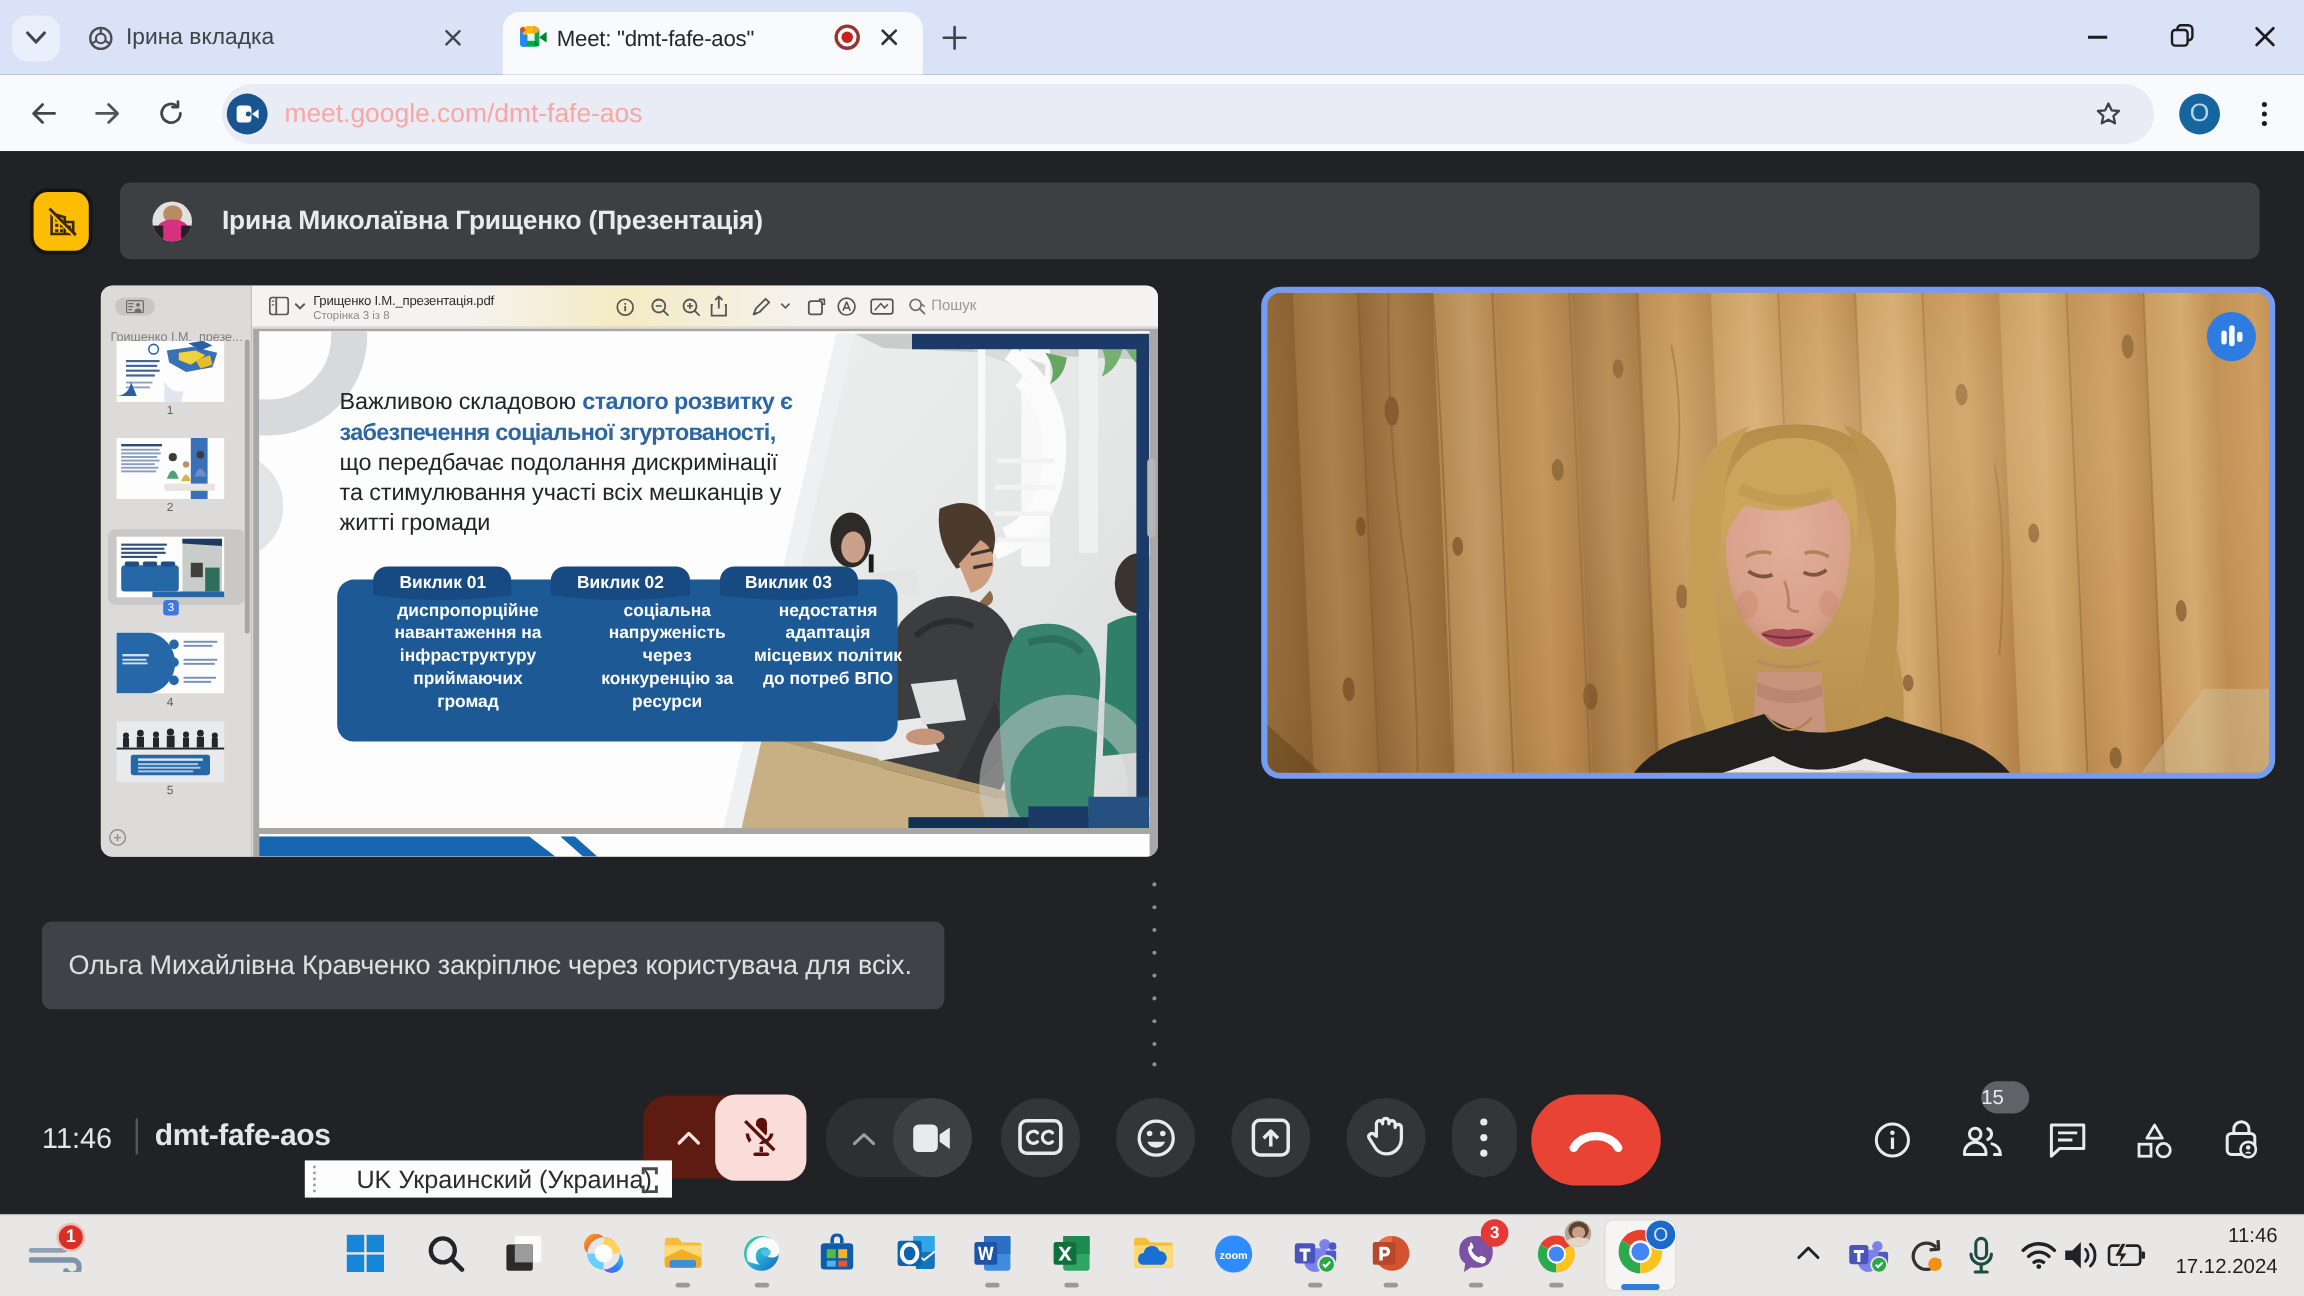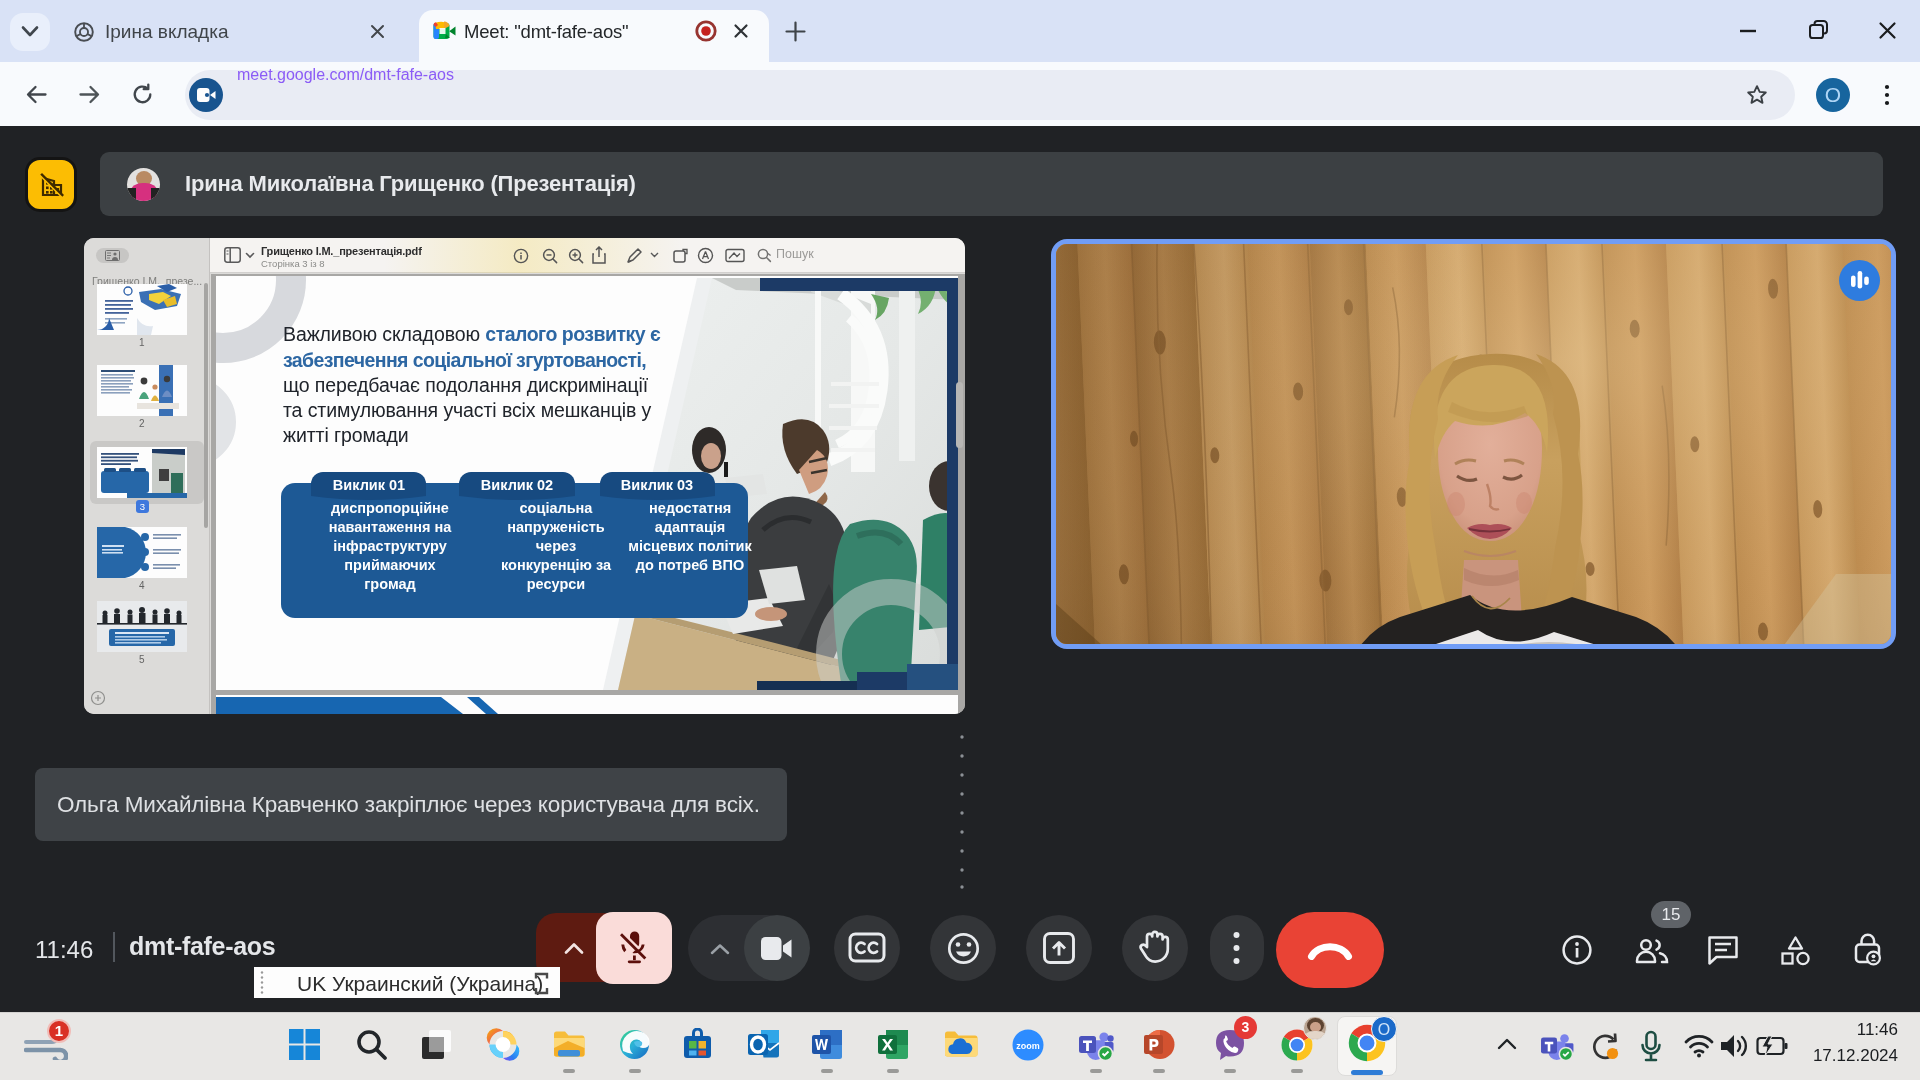--- a/index.html
+++ b/index.html
@@ -65,21 +65,21 @@
     <path d="M20.3 12.5 A7.8 7.8 0 1 1 17.8 6.7" fill="none" stroke="#41464c" stroke-width="2.3" stroke-linecap="round"></path>
     <path d="M18.3 2.6 V7.2 H13.7" fill="none" stroke="#41464c" stroke-width="2.3" stroke-linecap="round" stroke-linejoin="round"></path>
   </svg>
 <div class="abs" style="left:185px;top:70px;width:1610px;height:50px;border-radius:25px;background:#e9ecf4;"></div>
 <div class="abs" style="left:189px;top:78px;width:34px;height:34px;border-radius:50%;background:#18548f;"></div>
 <svg class="abs" style="left:197px;top:87px" width="19" height="16" viewBox="0 0 19 16">
   <rect x="0" y="1" width="12.5" height="14" rx="3" fill="#fdfdfd"></rect>
   <path d="M13 8 L18.5 4 V12 Z" fill="#fdfdfd"></path>
   <circle cx="10" cy="8" r="2.1" fill="#18548f"></circle>
 </svg>
-<div class="abs" style="left:237px;top:66px;font-size:16px;color:#8b5cf6;">meet.google.com/dmt-fafe-aos</div>
+<div class="abs" style="left:237px;top:82px;font-size:22px;color:#fca5a5;">meet.google.com/dmt-fafe-aos</div>
 <svg class="abs" style="left:1745px;top:83px" width="24" height="24" viewBox="0 0 24 24">
     <path d="M12 3.2 L14.7 8.9 L20.8 9.5 L16.2 13.7 L17.5 19.8 L12 16.7 L6.5 19.8 L7.8 13.7 L3.2 9.5 L9.3 8.9 Z" fill="none" stroke="#3c4146" stroke-width="1.9" stroke-linejoin="round"></path>
   </svg>
 <div class="abs" style="left:1816px;top:78px;width:34px;height:34px;border-radius:50%;background:#17659e;color:#aed5f5;font-size:21px;text-align:center;line-height:34px;">O</div>
 <svg class="abs" style="left:1882px;top:84px" width="10" height="22" viewBox="0 0 10 22">
     <circle cx="5" cy="3" r="2.1" fill="#17191b"></circle>
     <circle cx="5" cy="11" r="2.1" fill="#17191b"></circle>
     <circle cx="5" cy="19" r="2.1" fill="#17191b"></circle>
   </svg>
 
@@ -116,21 +116,21 @@
   <div class="abs" style="left:300px;top:0;width:300px;height:35px;background:linear-gradient(90deg,rgba(244,226,150,0) 0%,rgba(244,226,150,0.5) 45%,rgba(244,226,150,0) 100%);"></div>
   
   <svg class="abs" style="left:140px;top:9px" width="17" height="16" viewBox="0 0 17 16">
       <rect x="0.8" y="0.8" width="15.4" height="14.4" rx="2.4" fill="none" stroke="#59595a" stroke-width="1.5"></rect>
       <path d="M6.2 1 V15" stroke="#59595a" stroke-width="1.5"></path>
       <path d="M2.5 4 H4.5 M2.5 7 H4.5" stroke="#59595a" stroke-width="1.1"></path>
     </svg>
   <svg class="abs" style="left:161px;top:14px" width="10" height="7" viewBox="0 0 10 7">
       <path d="M1.5 1.5 L5 5 L8.5 1.5" fill="none" stroke="#59595a" stroke-width="1.6" stroke-linecap="round"></path>
     </svg>
-  <div class="abs" style="left:177px;top:7px;font-size:11px;font-weight:bold;color:#2e2e2f;letter-spacing:-0.2px;">Грищенко І.М._презентація.pdf</div>
+  <div class="abs" style="left:177px;top:7px;font-size:11px;font-weight:normal;color:#2e2e2f;letter-spacing:-0.2px;">Грищенко І.М._презентація.pdf</div>
   <div class="abs" style="left:177px;top:20px;font-size:9.5px;color:#8b8b89;text-align:center;">Сторінка 3 із 8</div>
   <g>
   <svg class="abs" style="left:429px;top:10px" width="16" height="16" viewBox="0 0 16 16">
         <circle cx="8" cy="8" r="6.6" fill="none" stroke="#555" stroke-width="1.4"></circle>
         <path d="M8 7 V11.4 M8 4.6 V6" stroke="#555" stroke-width="1.5"></path>
       </svg>
   <svg class="abs" style="left:458px;top:10px" width="16" height="16" viewBox="0 0 16 16">
         <circle cx="7" cy="7" r="5.4" fill="none" stroke="#555" stroke-width="1.5"></circle>
         <path d="M11 11 L14.6 14.6" stroke="#555" stroke-width="1.5" stroke-linecap="round"></path>
         <path d="M4.5 7 H9.5" stroke="#555" stroke-width="1.4"></path>
@@ -640,21 +640,21 @@
 <div class="abs" style="left:1276px;top:912px;width:108px;height:76px;border-radius:38px;background:#e94335;"></div>
 <svg class="abs" style="left:1306px;top:940px" width="48" height="20" viewBox="0 0 48 20">
   <path d="M5.5 16.5 C 13 3.5 35 3.5 42.5 16.5" fill="none" stroke="#fff" stroke-width="7" stroke-linecap="round"></path>
 </svg>
 
 <svg class="abs" style="left:1561px;top:934px" width="32" height="32" viewBox="0 0 32 32">
   <circle cx="16" cy="16" r="13.4" fill="none" stroke="#e8eaed" stroke-width="2.5"></circle>
   <rect x="14.7" y="14" width="2.7" height="9.5" fill="#e8eaed"></rect>
     <circle cx="16" cy="10" r="1.9" fill="#e8eaed"></circle>
 </svg>
-<div class="abs" style="left:1651px;top:901px;width:40px;height:27px;border-radius:13.5px;background:#5f6368;color:#e8eaed;font-size:17px;text-align:center;line-height:27px;">15</div>
+<div class="abs" style="left:1651px;top:901px;width:40px;height:27px;border-radius:13.5px;background:#5f6368;color:#e8eaed;font-size:17px;line-height:27px;">15</div>
 <svg class="abs" style="left:1633px;top:936px" width="38" height="30" viewBox="0 0 38 30">
   <circle cx="13" cy="9" r="4.8" fill="none" stroke="#e8eaed" stroke-width="2.5"></circle>
   <path d="M4 26 v-1.2 a9 9 0 0 1 18 0 V26 z" fill="none" stroke="#e8eaed" stroke-width="2.5" stroke-linejoin="round"></path>
   <path d="M23.5 4.6 a4.8 4.8 0 0 1 0 9" fill="none" stroke="#e8eaed" stroke-width="2.5" stroke-linecap="round"></path>
   <path d="M27 17.2 a9 9 0 0 1 7 8.8 h-5" fill="none" stroke="#e8eaed" stroke-width="2.5" stroke-linecap="round"></path>
 </svg>
 <svg class="abs" style="left:1707px;top:935px" width="32" height="31" viewBox="0 0 32 31">
   <path d="M2.5 2.5 H29.5 V22 H9.5 L2.5 28.5 Z" fill="none" stroke="#e8eaed" stroke-width="2.5" stroke-linejoin="round"></path>
   <path d="M8 9 H24 M8 15 H20" stroke="#e8eaed" stroke-width="2.3"></path>
 </svg>

